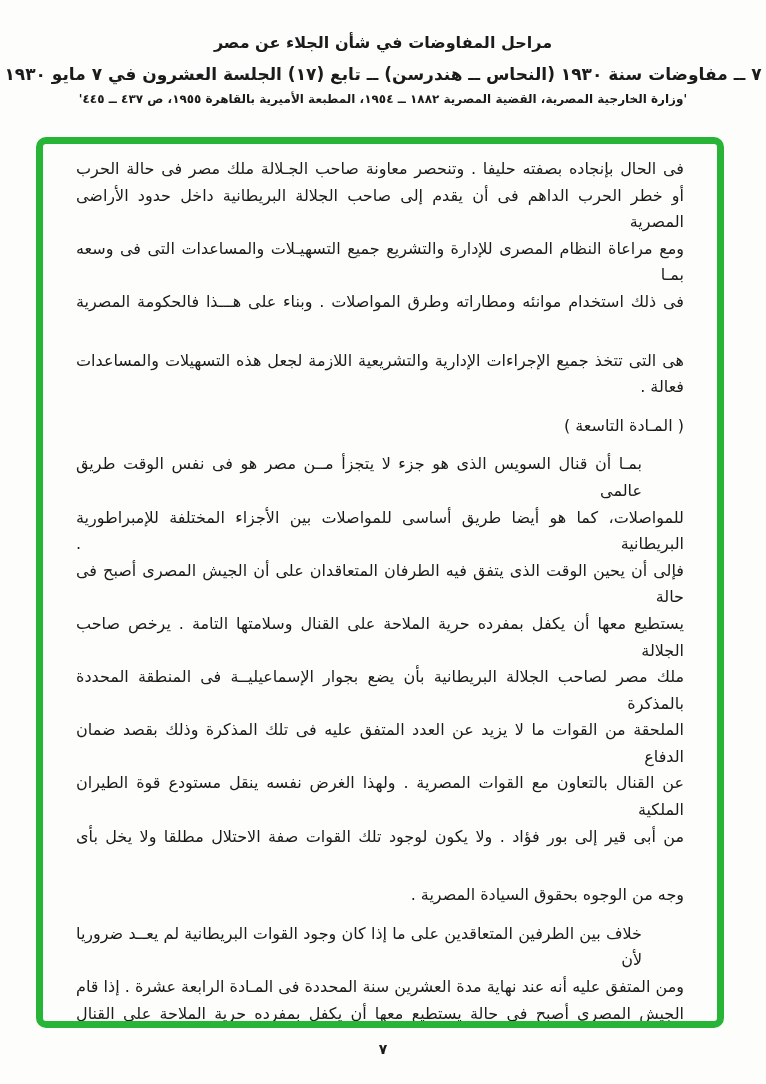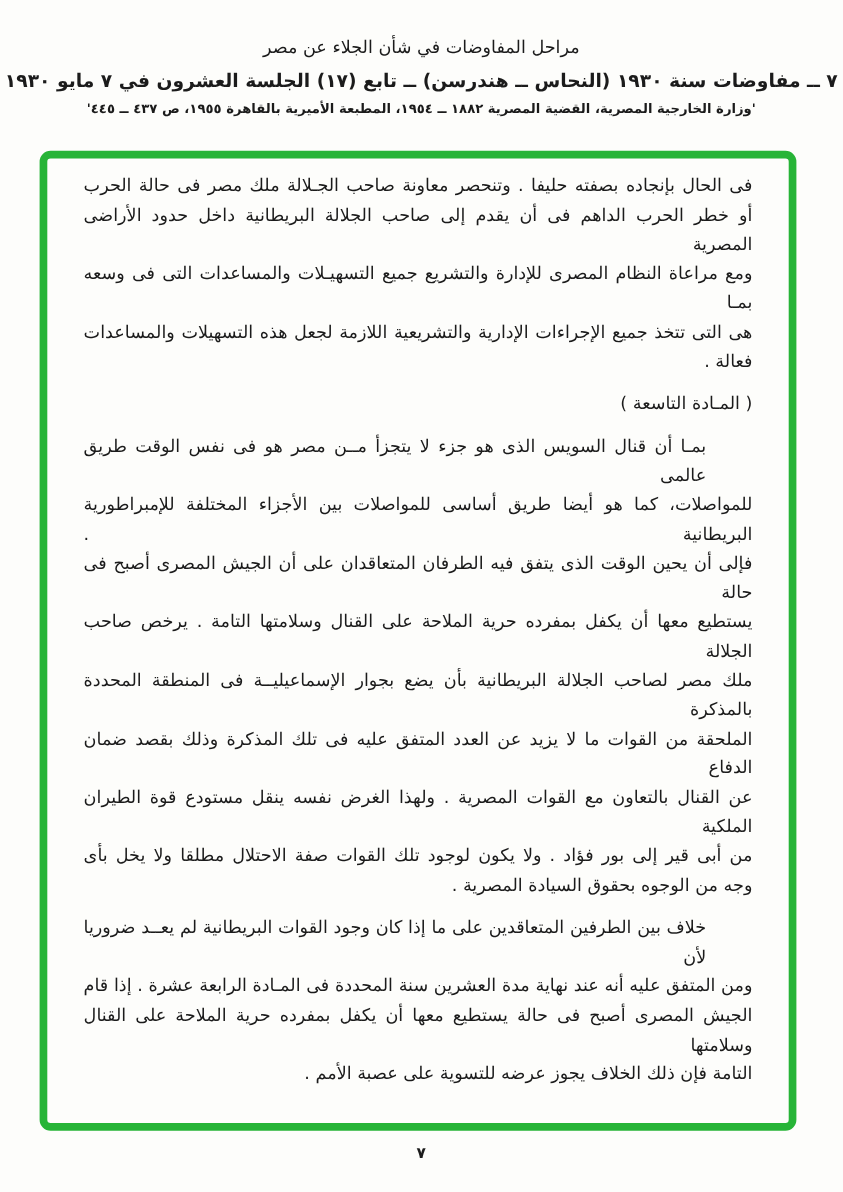--- a/index.html
+++ b/index.html
@@ -6,21 +6,21 @@
   html, body { margin: 0; padding: 0; }
   body {
     width: 766px; height: 1084px;
     background: #fdfdfb;
     color: #1b1b1b;
     font-family: "DejaVu Sans", sans-serif;
     position: relative;
     overflow: hidden;
   }
   .doc-header { padding-top: 33px; text-align: center; direction: rtl; }
-  .doc-title { font-size: 16px; font-weight: normal; }
+  .doc-title { font-size: 16px; font-weight: bold; }
   .doc-subtitle { font-size: 17px; font-weight: bold; margin-top: 12px; }
   .doc-source { font-size: 12px; font-weight: bold; margin-top: 8px; }
 
   .highlight-box {
     position: absolute;
     left: 36px; top: 137px;
     width: 688px; height: 891px;
     border: 7px solid #27b437;
     border-radius: 10px;
     background: transparent;
@@ -30,21 +30,21 @@
     left: 0; top: 0; width: 100%; height: 100%;
     padding: 12px 33px 0 33px;
     direction: rtl;
     font-size: 16px;
     line-height: 26.6px;
     overflow: hidden;
   }
   .para { margin: 0 0 12px 0; }
   .para.indent .line:first-child { padding-right: 42px; }
   .line { text-align: justify; text-align-last: justify; }
-  .line.line-last { text-align-last: right; }
+  .line.line-last { text-align-last: right; margin-top: 32px; }
   .heading { text-align: right; margin: 8px 0 12px 0; }
 
   .page-number {
     position: absolute;
     left: 0; right: 0; top: 1041px;
     text-align: center;
     font-size: 14px; font-weight: bold;
   }
 </style>
 </head>
@@ -55,20 +55,21 @@
   <div class="doc-subtitle">٧ ــ مفاوضات سنة ١٩٣٠ (النحاس ــ هندرسن) ــ تابع (١٧) الجلسة العشرون في ٧ مايو ١٩٣٠</div>
   <div class="doc-source">'وزارة الخارجية المصرية، القضية المصرية ١٨٨٢ ــ ١٩٥٤، المطبعة الأميرية بالقاهرة ١٩٥٥، ص ٤٣٧ ــ ٤٤٥'</div>
 </div>
 
 <div class="highlight-box" style="border-color: rgb(39, 180, 55);">
   <div class="doc-body">
     <div class="para">
         <div class="line">فى الحال بإنجاده بصفته حليفا . وتنحصر معاونة صاحب الجـلالة ملك مصر فى حالة الحرب</div>
         <div class="line">أو خطر الحرب الداهم فى أن يقدم إلى صاحب الجلالة البريطانية داخل حدود الأراضى المصرية</div>
         <div class="line">ومع مراعاة النظام المصرى للإدارة والتشريع جميع التسهيـلات والمساعدات التى فى وسعه بمـا</div>
+        <div class="line">فى ذلك استخدام موانئه ومطاراته وطرق المواصلات . وبناء على هـــذا فالحكومة المصرية</div>
         <div class="line line-last right">هى التى تتخذ جميع الإجراءات الإدارية والتشريعية اللازمة لجعل هذه التسهيلات والمساعدات فعالة .</div>
       </div>
     <div class="heading">( المـادة التاسعة )</div>
     <div class="para indent">
         <div class="line">بمـا أن قنال السويس الذى هو جزء لا يتجزأ مــن مصر هو فى نفس الوقت طريق عالمى</div>
         <div class="line">للمواصلات، كما هو أيضا طريق أساسى للمواصلات بين الأجزاء المختلفة للإمبراطورية البريطانية .</div>
         <div class="line">فإلى أن يحين الوقت الذى يتفق فيه الطرفان المتعاقدان على أن الجيش المصرى أصبح فى حالة</div>
         <div class="line">يستطيع معها أن يكفل بمفرده حرية الملاحة على القنال وسلامتها التامة . يرخص صاحب الجلالة</div>
         <div class="line">ملك مصر لصاحب الجلالة البريطانية بأن يضع بجوار الإسماعيليــة فى المنطقة المحددة بالمذكرة</div>
         <div class="line">الملحقة من القوات ما لا يزيد عن العدد المتفق عليه فى تلك المذكرة وذلك بقصد ضمان الدفاع</div>

